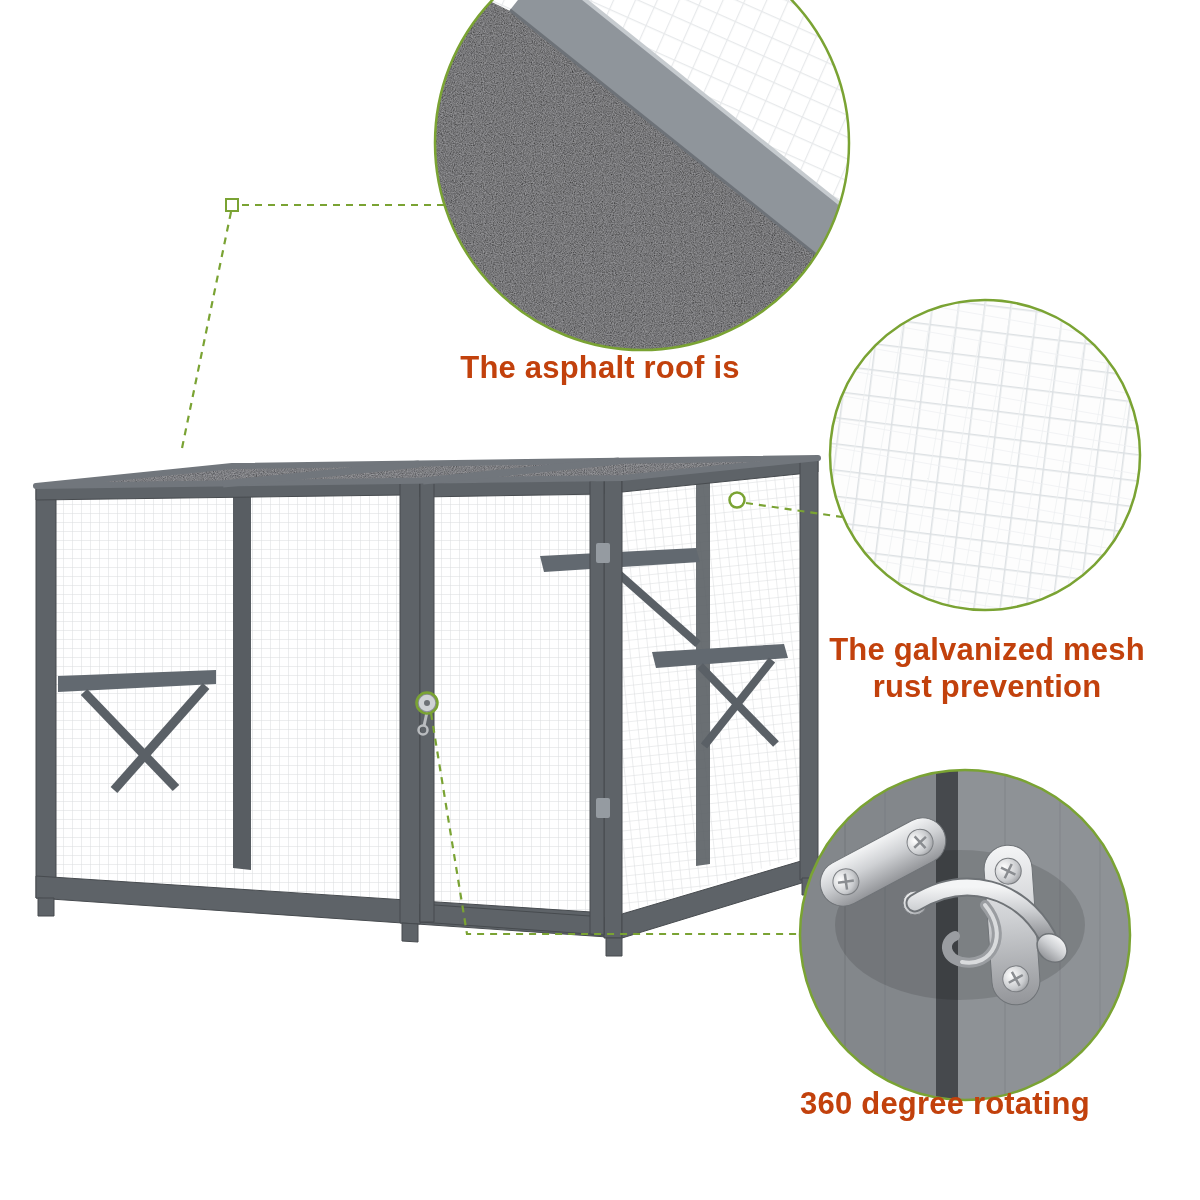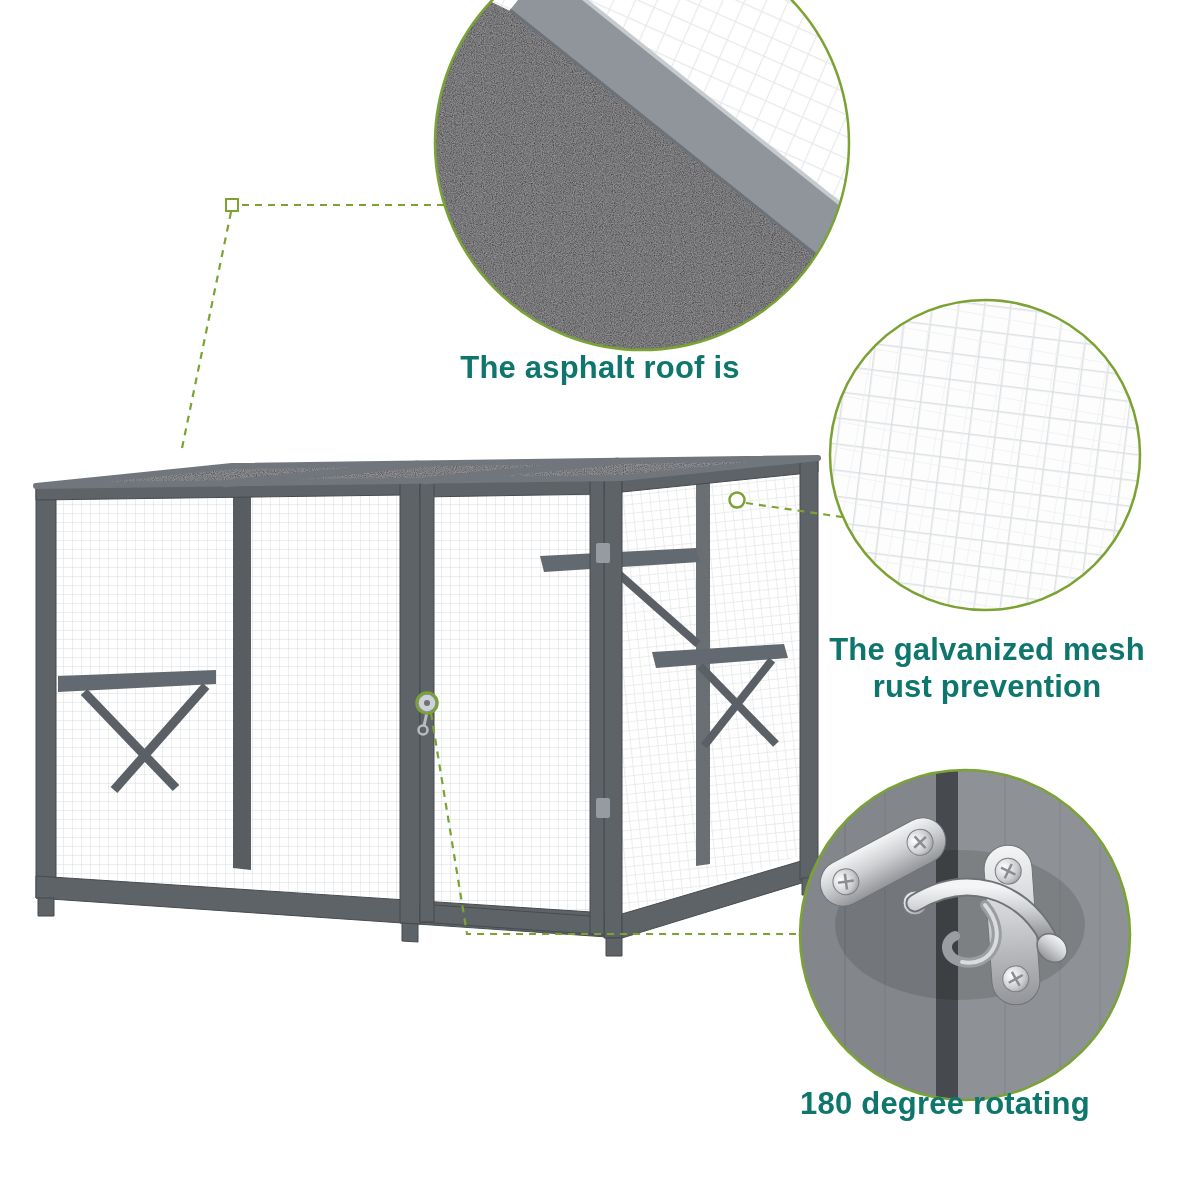--- a/index.html
+++ b/index.html
@@ -1,20 +1,20 @@
 <!DOCTYPE html>
 <html><head>
 <meta charset="utf-8">
 <style>
   html,body{margin:0;padding:0;background:#ffffff;}
   .stage{position:relative;width:1200px;height:1200px;background:#ffffff;overflow:hidden;
          font-family:"Liberation Sans",sans-serif;}
   .stage svg{position:absolute;left:0;top:0;}
   .caption{position:absolute;text-align:center;font-weight:bold;font-size:31px;
-           color:#0f766e;line-height:1.18;letter-spacing:.2px;}
+           color:#c2410c;line-height:1.18;letter-spacing:.2px;}
   .caption .line{display:block;}
   #cap-roof{left:300px;top:350px;width:600px;}
   #cap-mesh{left:772px;top:632px;width:430px;}
   #cap-buckle{left:730px;top:1086px;width:430px;}
 </style>
 </head>
 <body>
 
 <div class="stage">
 
@@ -212,16 +212,16 @@
 <div class="caption" id="cap-roof">
   <span class="line">The asphalt roof is</span>
 </div>
 
 <div class="caption" id="cap-mesh">
   <span class="line">The galvanized mesh</span>
   <span class="line">rust prevention</span>
 </div>
 
 <div class="caption" id="cap-buckle">
-  <span class="line">180 degree rotating</span>
+  <span class="line">360 degree rotating</span>
 </div>
 
 </div>
 
 </body></html>

